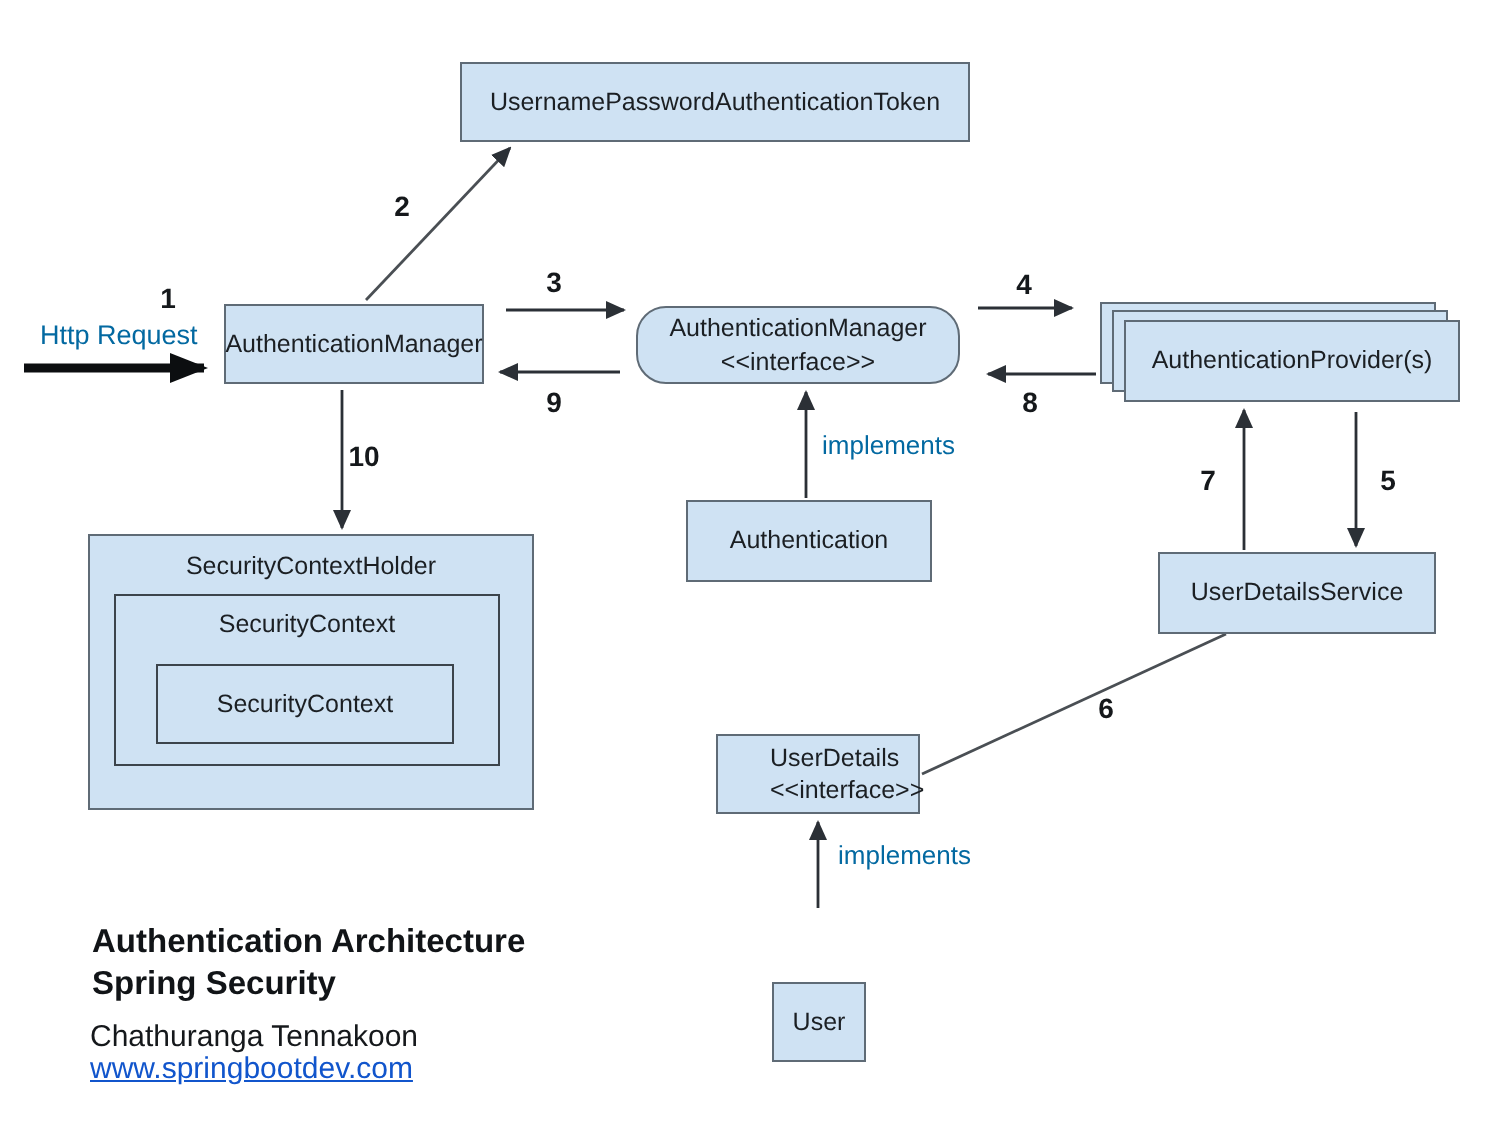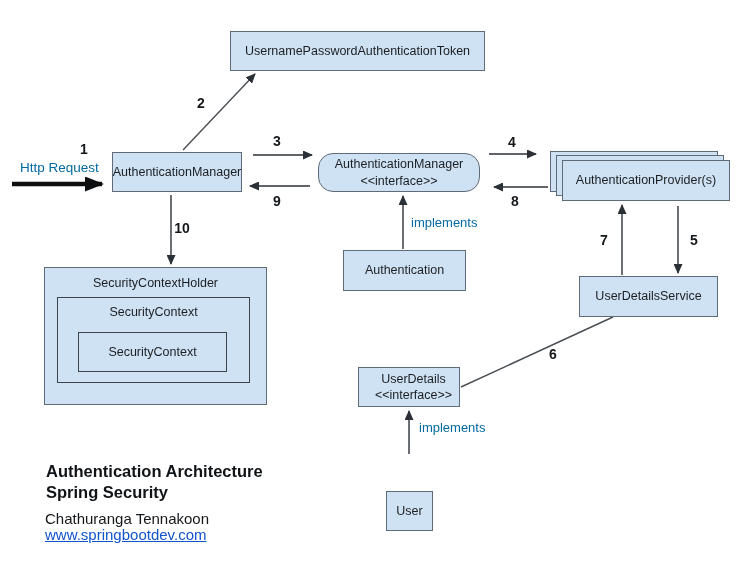--- a/index.html
+++ b/index.html
@@ -22,21 +22,21 @@
     flex-direction: column;
     align-items: center;
     justify-content: center;
     text-align: center;
     font-size: 12.5px;
     line-height: 1.3;
     white-space: nowrap;
   }
   .box--inner { border-color: #3c444b; }
   .box--top-label { justify-content: flex-start; }
-  .box--left { align-items: center; padding-left: 9px; text-align: left; }
+  .box--left { align-items: flex-start; padding-left: 26px; text-align: left; }
   .step {
     position: absolute;
     font-weight: bold;
     font-size: 14px;
     transform: translate(-50%, -50%);
     color: #15181b;
   }
   .edge-label { position: absolute; font-size: 13px; color: #0369a1; white-space: nowrap; }
   .footer-title {
     position: absolute;

